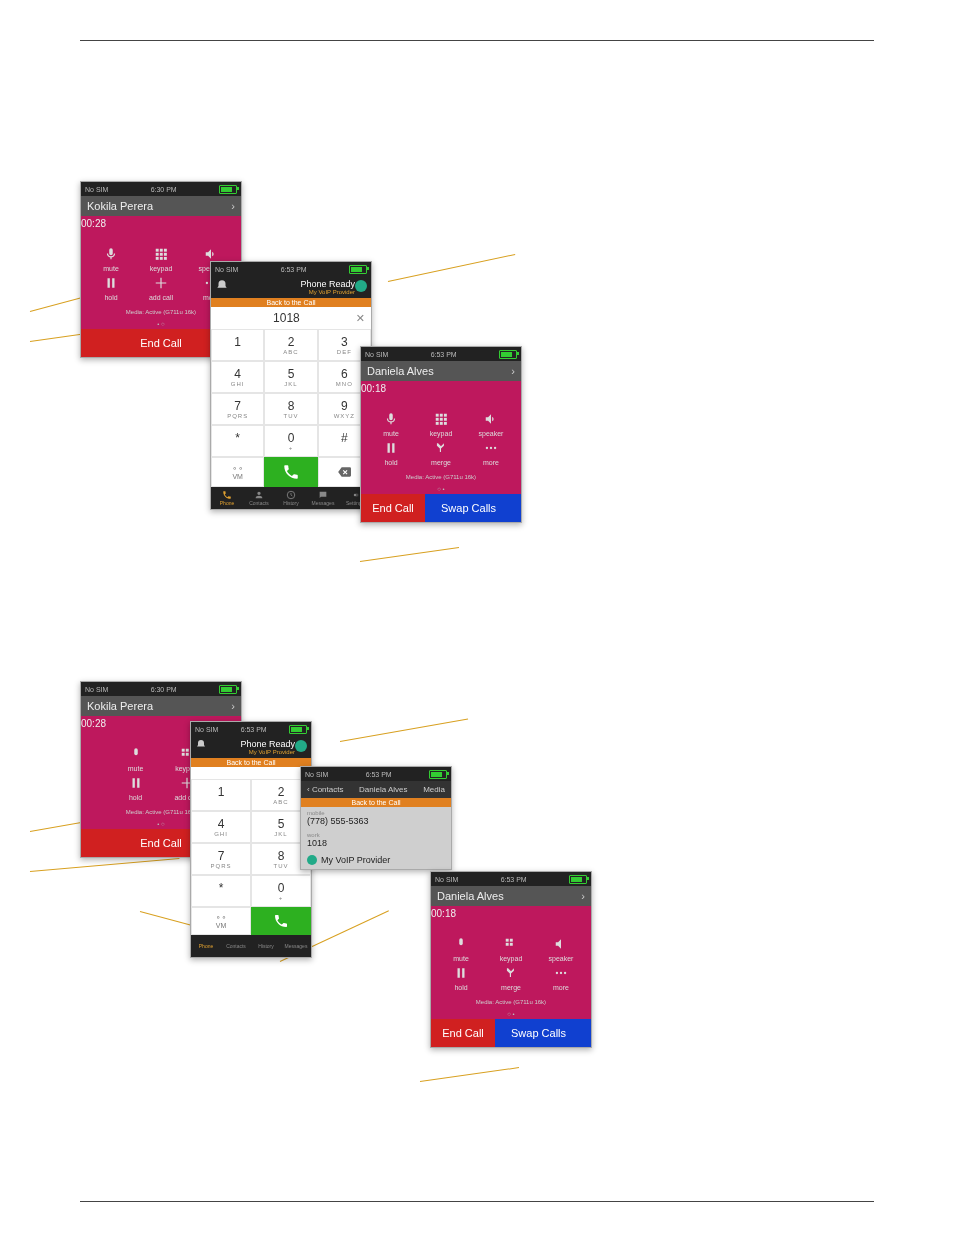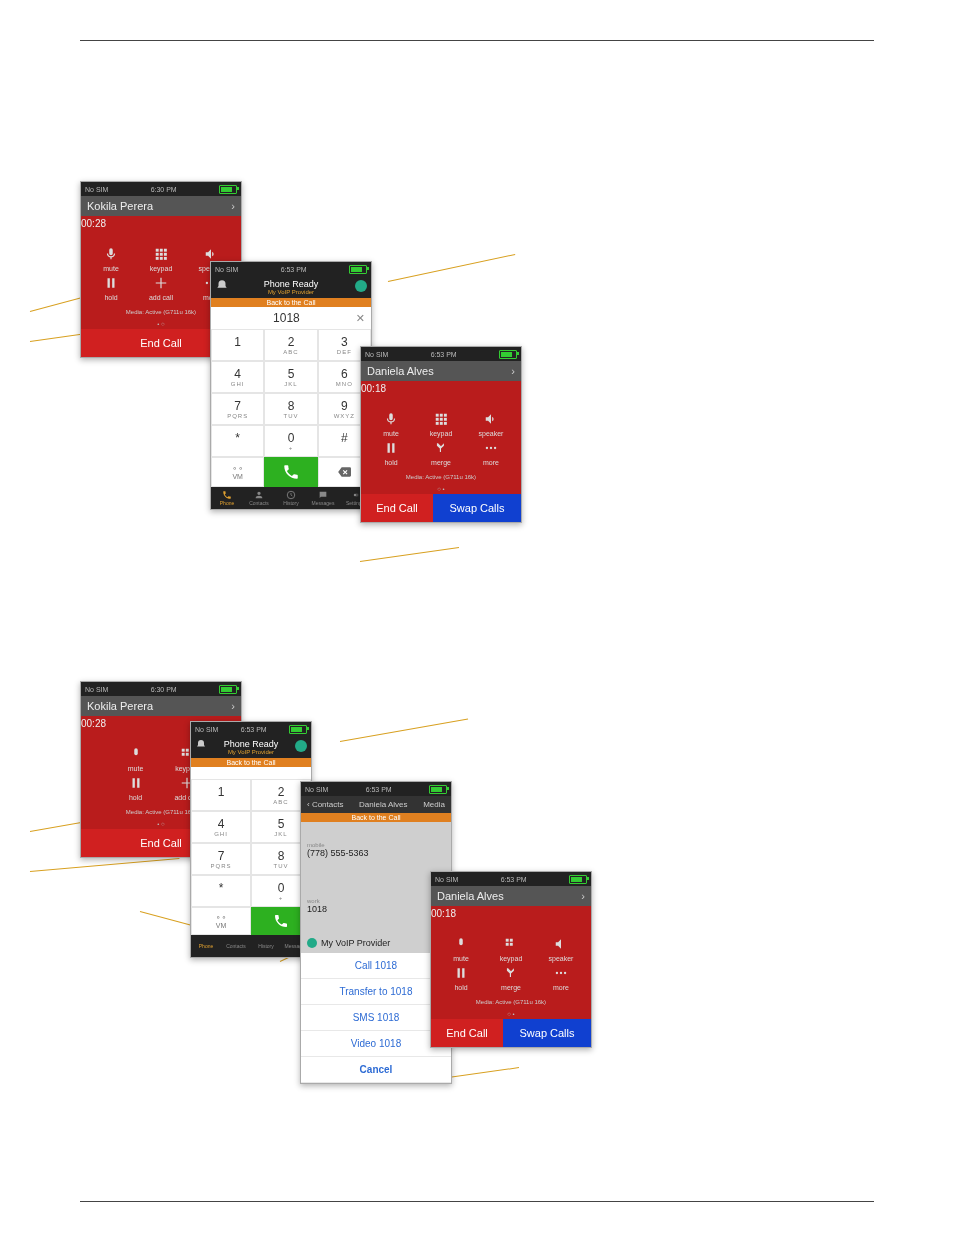--- a/index.html
+++ b/index.html
@@ -5,54 +5,54 @@
 body{margin:0;background:#fff;font-family:-apple-system,Helvetica,Arial,sans-serif;color:#333}
 .page{width:954px;height:1235px;margin:0 auto;position:relative;box-sizing:border-box;padding:40px 80px}
 .hr{border:0;border-top:1px solid #444;margin:0}
 .stage{position:relative;height:480px}
 .phone{position:absolute;width:160px;border:1px solid #aaa;background:#000;box-shadow:0 2px 6px rgba(0,0,0,.3);font-size:9px}
 .statusbar{display:flex;justify-content:space-between;align-items:center;background:#222;color:#bbb;height:14px;padding:0 4px;font-size:7px}
 .batt{display:inline-block;width:16px;height:7px;border:1px solid #3c3;border-radius:1px;position:relative}
 .batt::after{content:"";position:absolute;right:-3px;top:1px;width:2px;height:3px;background:#3c3}
 .batt-fill{position:absolute;left:1px;top:1px;bottom:1px;width:70%;background:#3c3}
 
-.call-screen{background:#b91c1c;color:#eee}
+.call-screen{background:#be185d;color:#eee}
 .call-name{background:#555;padding:4px 6px;display:flex;justify-content:space-between;align-items:center;font-size:11px}
 .call-name .chev{color:#ccc}
 .timer{text-align:left;padding:2px 0 10px;font-size:10px}
 .btn-grid{display:grid;grid-template-columns:repeat(3,1fr);gap:2px;padding:6px}
 .cbtn{display:flex;flex-direction:column;align-items:center;gap:2px;color:#ddd;font-size:7px}
 .cbtn .ic{width:18px;height:18px;display:flex;align-items:center;justify-content:center}
 .media-line{text-align:center;font-size:6px;color:#ccc;padding:2px 0 4px}
 .dots{text-align:center;font-size:6px;color:#bbb;padding:2px 0}
 .endrow{display:flex}
 .endcall{background:#d02020;color:#fff;text-align:center;padding:8px 0;font-size:11px;flex:1}
-.swap{background:#1040d0;color:#fff;text-align:center;padding:8px 8px;font-size:11px;flex:1}
+.swap{background:#1040d0;color:#fff;text-align:left;padding:8px 16px;font-size:11px;flex:1}
 
 .dialer{background:#fff;color:#333}
-.dialer-head{background:#222;color:#fff;text-align:center;padding:3px 16px;font-size:9px;position:relative}
+.dialer-head{background:#222;color:#fff;text-align:right;padding:3px 16px;font-size:9px;position:relative}
 .dialer-head .sub{color:#e0a030;font-size:6px}
 .dialer-head .voip{position:absolute;right:4px;top:4px;width:12px;height:12px;border-radius:50%;background:#2a8}
 .orange-banner{background:#e08020;color:#fff;text-align:center;font-size:7px;padding:1px 0}
 .number-row{display:flex;align-items:center;justify-content:space-between;padding:4px 6px;font-size:12px}
 .number-row .x{color:#888;font-size:11px}
 .keygrid{display:grid;grid-template-columns:repeat(3,1fr)}
 .key{border:1px solid #e5e5e5;text-align:center;padding:5px 0;font-size:12px}
 .key .sub{display:block;font-size:6px;color:#888;letter-spacing:1px}
 .dial-actions{display:grid;grid-template-columns:repeat(3,1fr)}
 .vm{display:flex;flex-direction:column;align-items:center;justify-content:center;font-size:7px;color:#777;border:1px solid #e5e5e5;padding:4px 0}
 .dial-btn{background:#2db020;display:flex;align-items:center;justify-content:center;padding:6px 0}
 .bksp{display:flex;align-items:center;justify-content:center;border:1px solid #e5e5e5;color:#666}
 .tabbar{display:flex;background:#222;height:22px}
 .tab{flex:1;display:flex;flex-direction:column;align-items:center;justify-content:center;color:#888;font-size:5px}
 .tab.active{color:#e0a030}
 
 .contact-screen{background:#cfcfcf}
 .nav{display:flex;justify-content:space-between;align-items:center;background:#333;color:#ccc;padding:4px 6px;font-size:8px}
-.field{padding:20px 6px}
+.field{padding:3px 6px}
 .field .lbl{font-size:6px;color:#888}
 .field .val{font-size:9px;color:#222}
 .voip-row{display:flex;align-items:center;gap:4px;padding:4px 6px;color:#222;font-size:9px}
 .voip-row .gdot{width:10px;height:10px;border-radius:50%;background:#2a8}
 .sheet{background:#fff;margin-top:1px}
 .sheet-item{text-align:center;padding:7px 0;font-size:10px;color:#2d6bd4;border-bottom:1px solid #e8e8e8}
 .sheet-cancel{font-weight:600}
 
 .annot{position:absolute;height:0;border-top:1px solid #d8a020;transform-origin:left center}
 svg{display:block}
@@ -450,21 +450,21 @@
           </div>
       <div class="tab">
             <span>History</span>
           </div>
       <div class="tab">
             <span>Messages</span>
           </div>
     </div>
   </div>
 
-  <div class="phone contact-screen" style="left:220px;top:100px;width:150px">
+  <div class="phone contact-screen" style="left:220px;top:85px;width:150px">
     <div class="statusbar">
           <span>No SIM  </span>
           <span>6:53 PM</span>
           <span class="batt">
             <span class="batt-fill"></span>
           </span>
         </div>
     <div class="nav">
       <span>‹ <span>Contacts</span></span>
       <span>Daniela Alves</span>
@@ -476,27 +476,20 @@
           <div class="val">(778) 555-5363</div>
         </div>
     <div class="field">
           <div class="lbl">work</div>
           <div class="val">1018</div>
         </div>
     <div class="voip-row">
           <span class="gdot"></span>
           <span>My VoIP Provider</span>
         </div>
-    <div class="sheet">
-      <div class="sheet-item">Call 1018</div>
-      <div class="sheet-item">Transfer to 1018</div>
-      <div class="sheet-item">SMS 1018</div>
-      <div class="sheet-item">Video 1018</div>
-      <div class="sheet-item sheet-cancel">Cancel</div>
-    </div>
   </div>
 
   <div class="phone call-screen" style="left:350px;top:190px">
     <div class="statusbar">
           <span>No SIM  </span>
           <span>6:53 PM</span>
           <span class="batt">
             <span class="batt-fill"></span>
           </span>
         </div>

